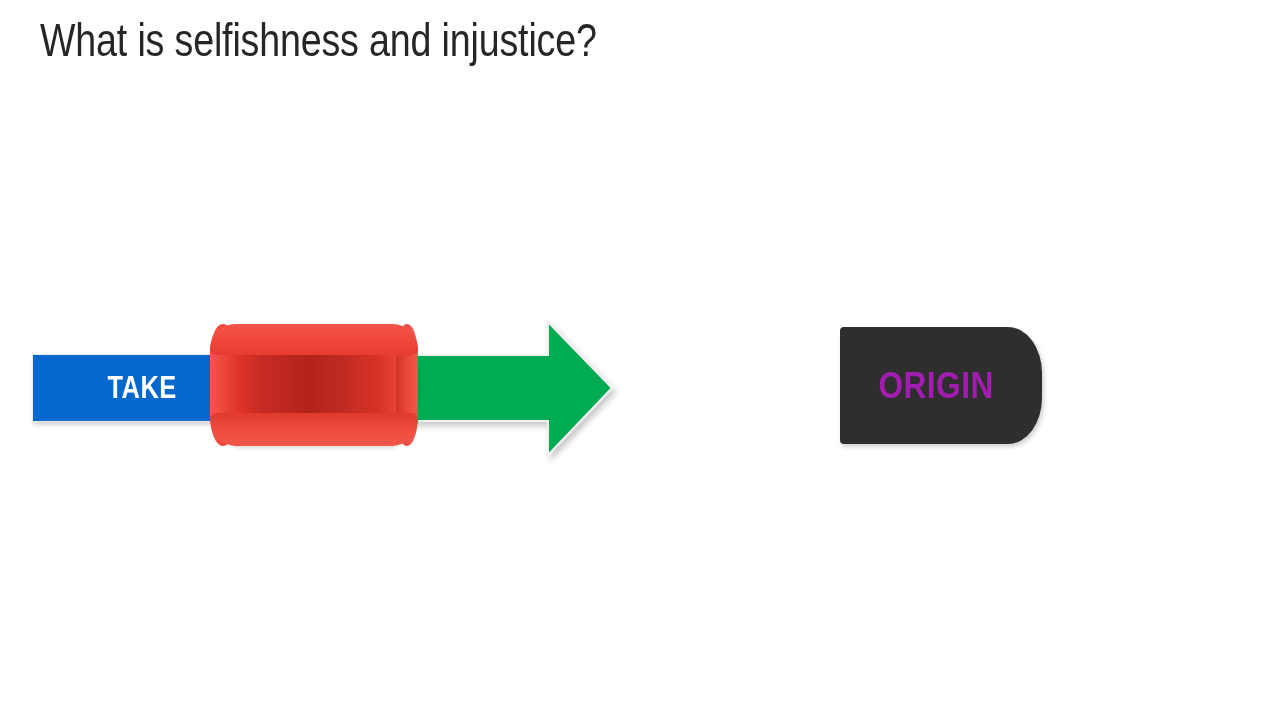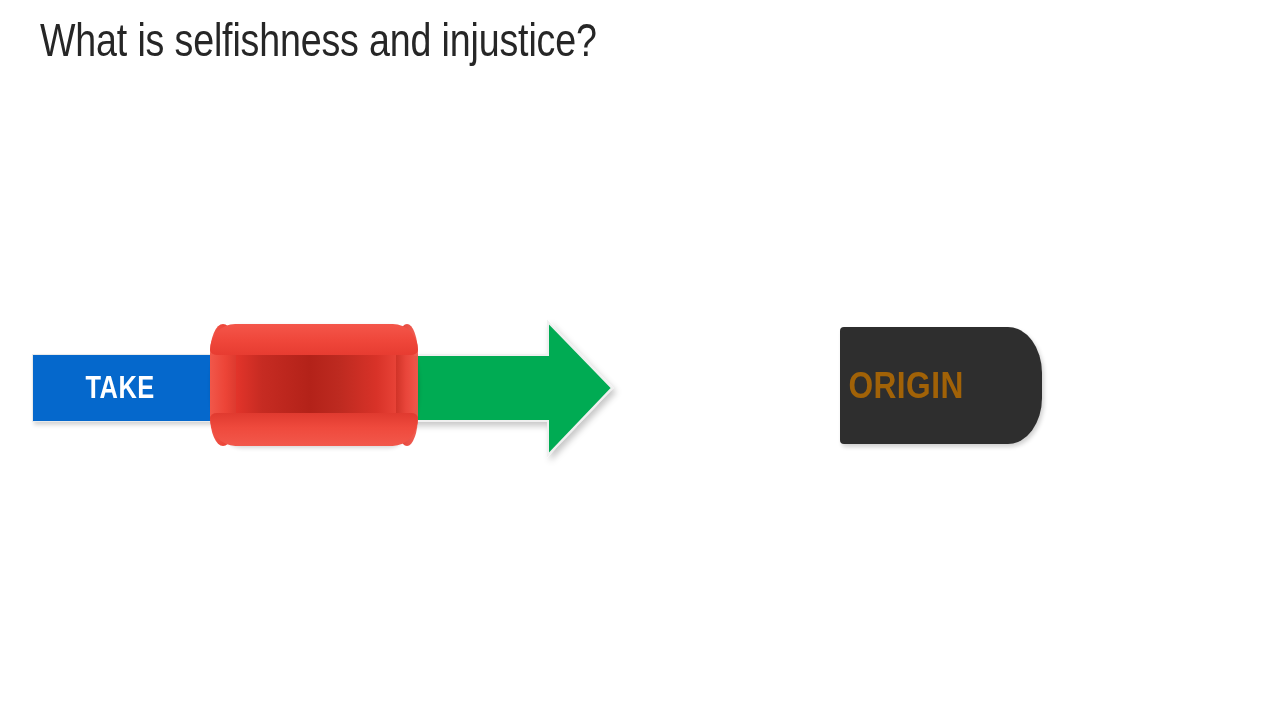--- a/index.html
+++ b/index.html
@@ -70,20 +70,21 @@
     display: flex;
     align-items: center;
     justify-content: center;
     z-index: 6;
     color: #ffffff;
     font-size: 31px;
     font-weight: bold;
     letter-spacing: 0.5px;
     transform-origin: center;
     pointer-events: none;
+    padding-left: 22px;
   }
   #take-label > span {
     display: block;
     transform: scaleX(0.82);
   }
 
   
   #arrow-shape {
     position: absolute;
     left: 300px;
@@ -191,22 +192,23 @@
     z-index: 2;
   }
   #origin-label {
     position: absolute;
     left: 840px;
     top: 327px;
     width: 202px;
     height: 117px;
     display: flex;
     align-items: center;
+    justify-content: center;
     z-index: 6;
-    color: #a16207;
+    color: #a21caf;
     font-size: 36px;
     font-weight: bold;
     letter-spacing: 0.5px;
     pointer-events: none;
   }
   #origin-label > span {
     display: block;
     transform: scaleX(0.88);
     padding-right: 10px;
   }

